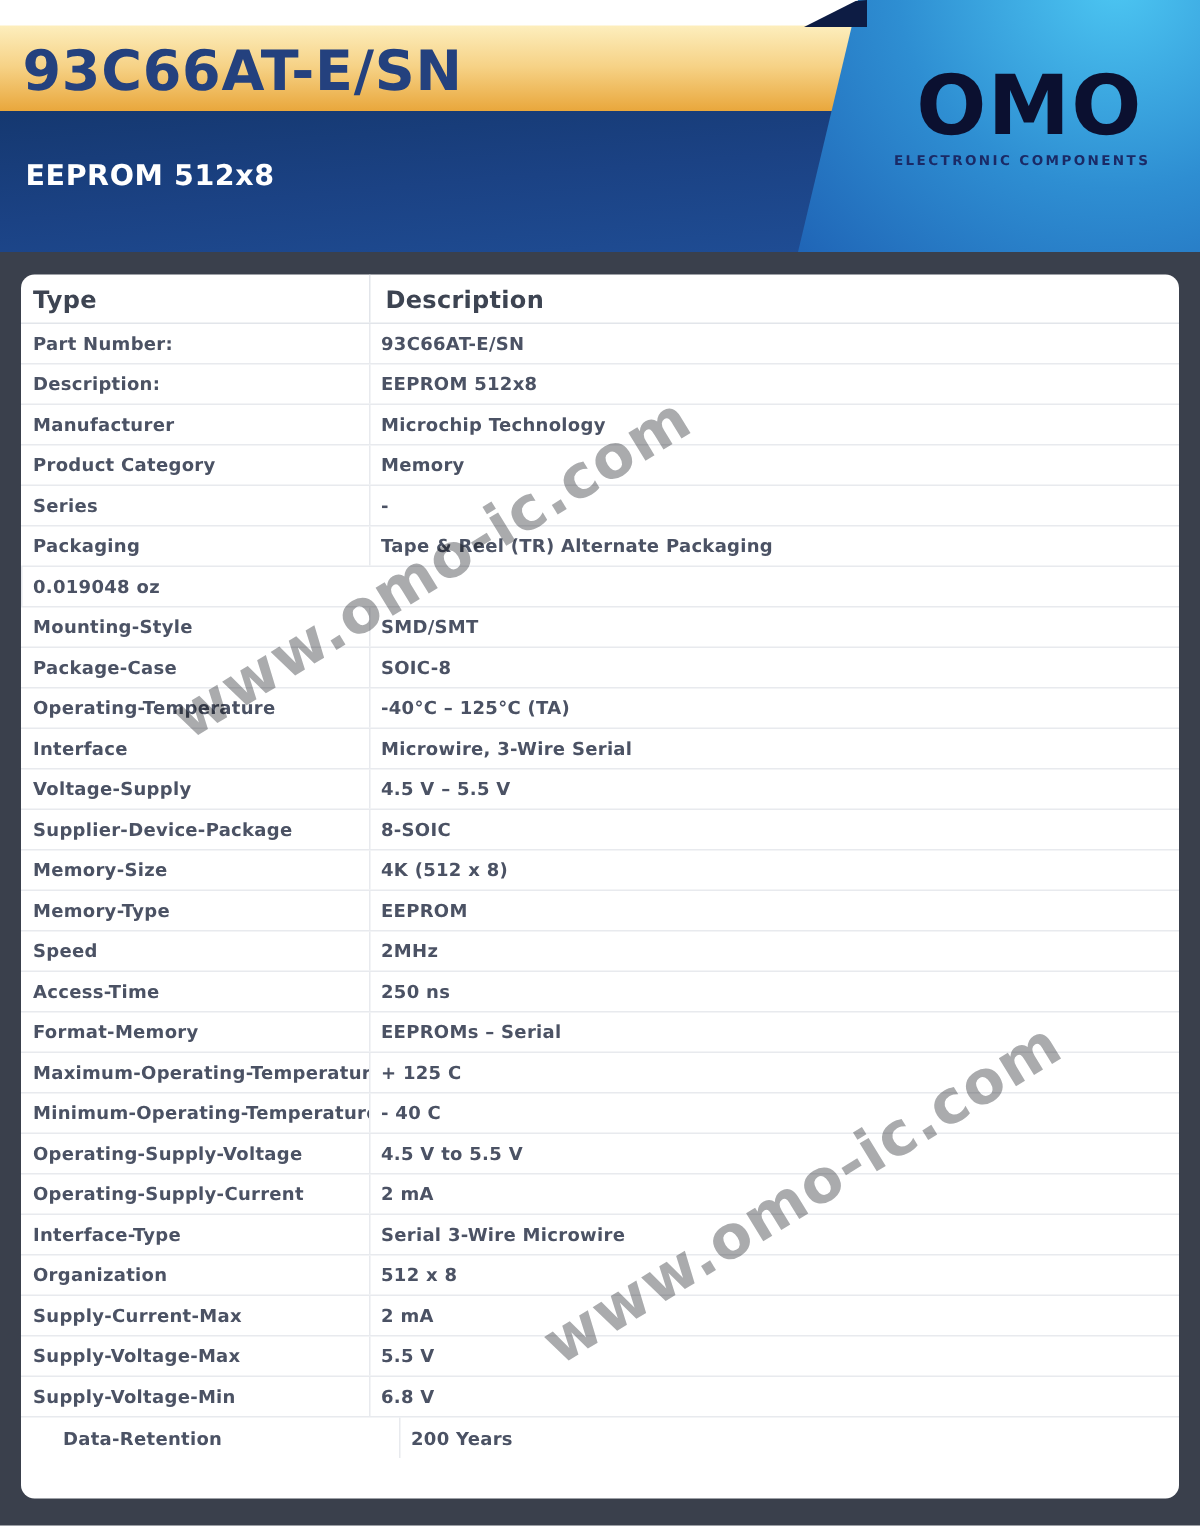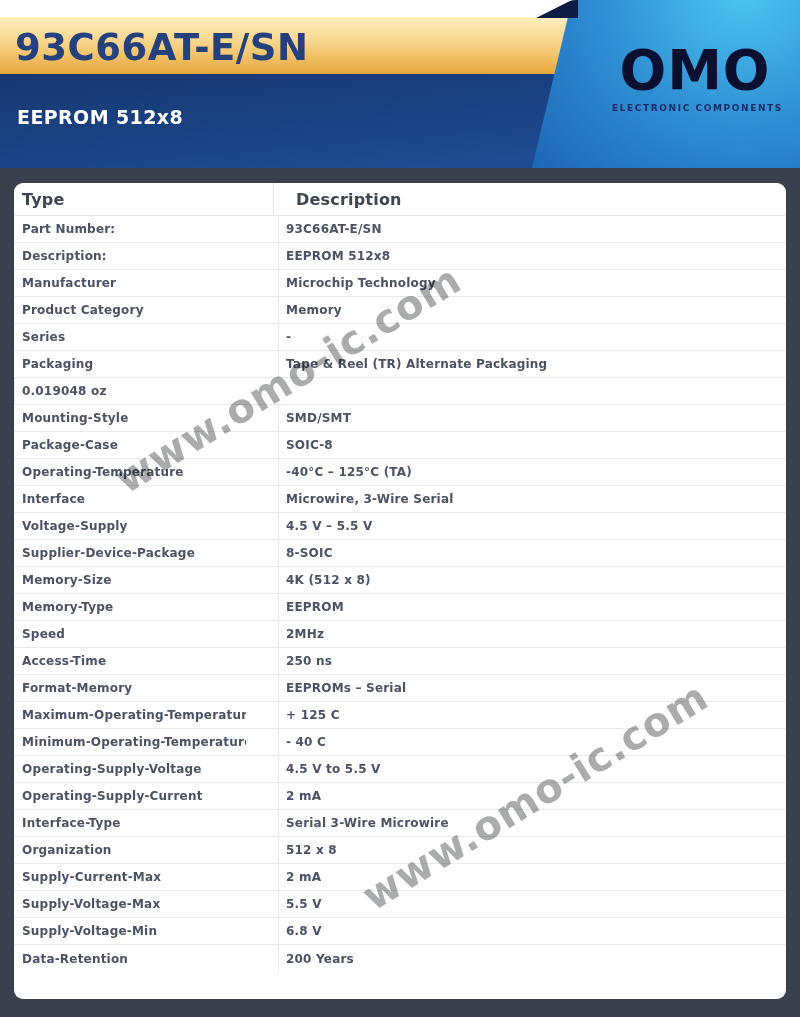--- a/index.html
+++ b/index.html
@@ -34,51 +34,49 @@
   .title {
     position:absolute; left:15px; top:26px;
     font-size:37px; font-weight:700; color:#24417e; letter-spacing:0.5px;
     white-space:nowrap;
   }
   .subtitle {
     position:absolute; left:17px; top:106px;
     font-size:19px; font-weight:700; color:#ffffff; letter-spacing:0.4px;
     white-space:nowrap;
   }
-  .logo { position:absolute; left:612px; top:42px; width:166px; text-align:center; cursor:pointer; }
+  .logo { position:absolute; left:596px; top:42px; width:166px; text-align:right; cursor:pointer; }
   .logo-text {
     font-size:55px; font-weight:700; color:#0b1030; line-height:1.05;
     letter-spacing:1px;
   }
   .logo-tagline {
     margin-top:3px; font-size:9px; font-weight:700; color:#1a2a66;
     letter-spacing:1.6px; white-space:nowrap;
   }
 
   
   .card {
     position:absolute; left:14px; top:183px; width:772px; height:816px;
     background:#ffffff; border-radius:9px; overflow:hidden;
   }
   .thead {
     display:grid; grid-template-columns:232px 1fr; height:33px;
     border-bottom:1px solid #e2e5ea;
-    gap:27px;
   }
   .th {
     display:flex; align-items:center; padding-left:8px;
     font-size:16px; font-weight:700; color:#3d4452; letter-spacing:0.2px;
   }
-  .th.desc { border-left:1px solid #e2e5ea; padding-left:22px; }
+  .th.desc { border-left:1px solid #e2e5ea; padding-left:10px; }
   .row {
     display:grid; grid-template-columns:232px 1fr; height:27px;
     border-bottom:1px solid #e8eaee;
-    gap:32px;
-  }
-  .row:last-child { border-bottom:none; }
+  }
+  .row:last-child { border-bottom:none;padding-left:20px; }
   .cell {
     display:flex; align-items:center; padding-left:8px;
     font-size:12px; font-weight:700; color:#4b5264; letter-spacing:0.2px;
     white-space:nowrap; overflow:hidden;
   }
   .cell.desc { border-left:1px solid #e8eaee; padding-left:7px; }
 
   
   .watermark {
     position:absolute; z-index:10; pointer-events:none;

